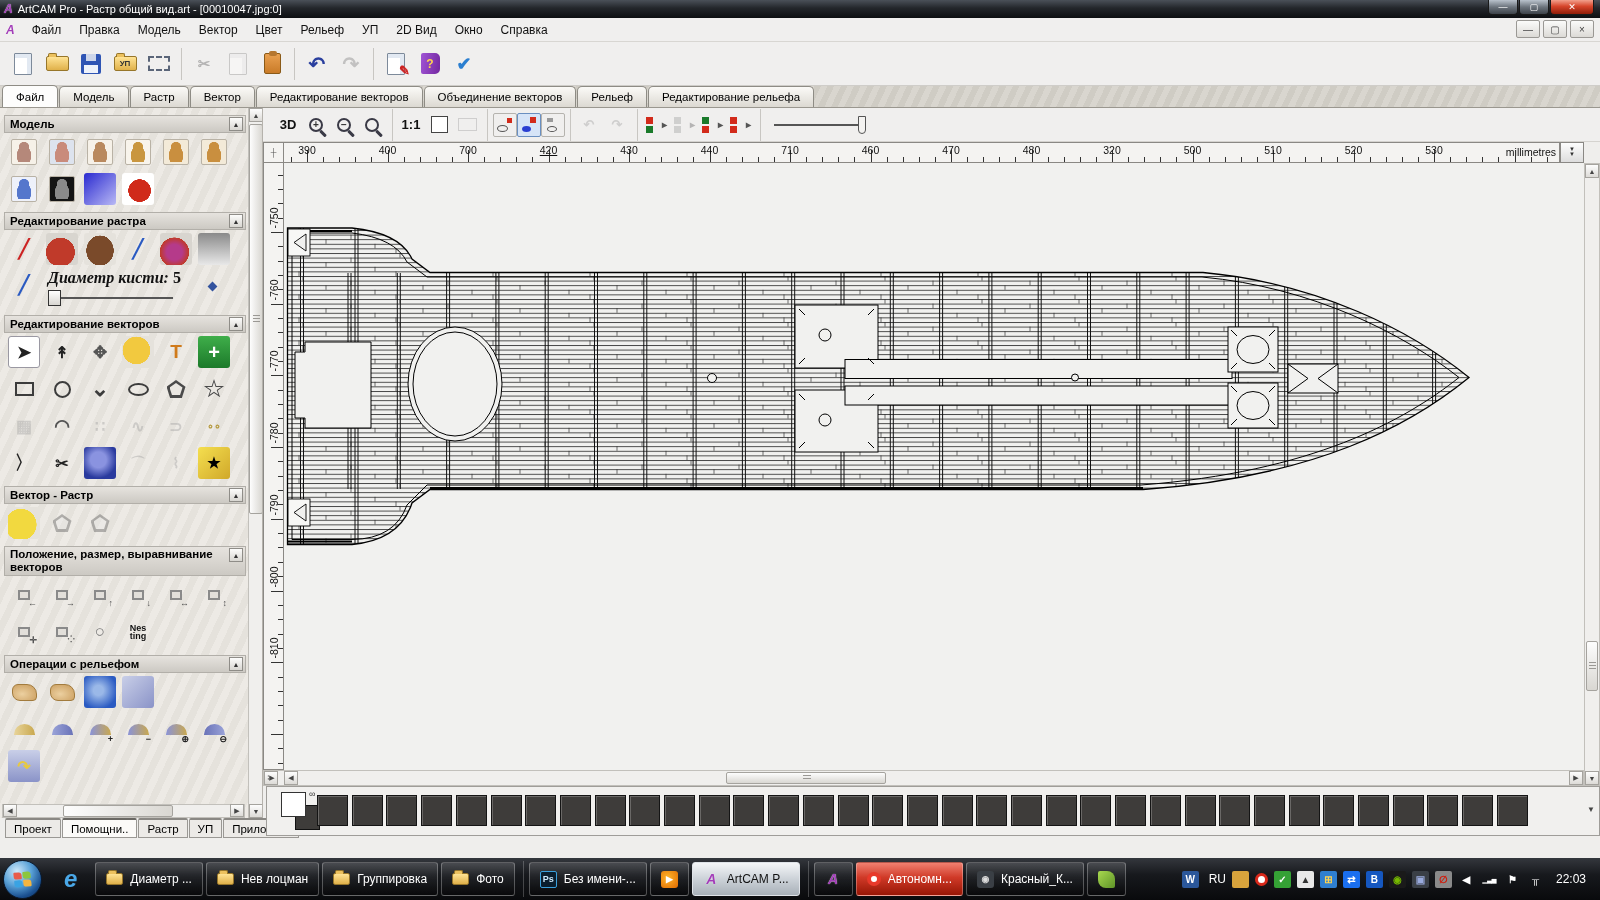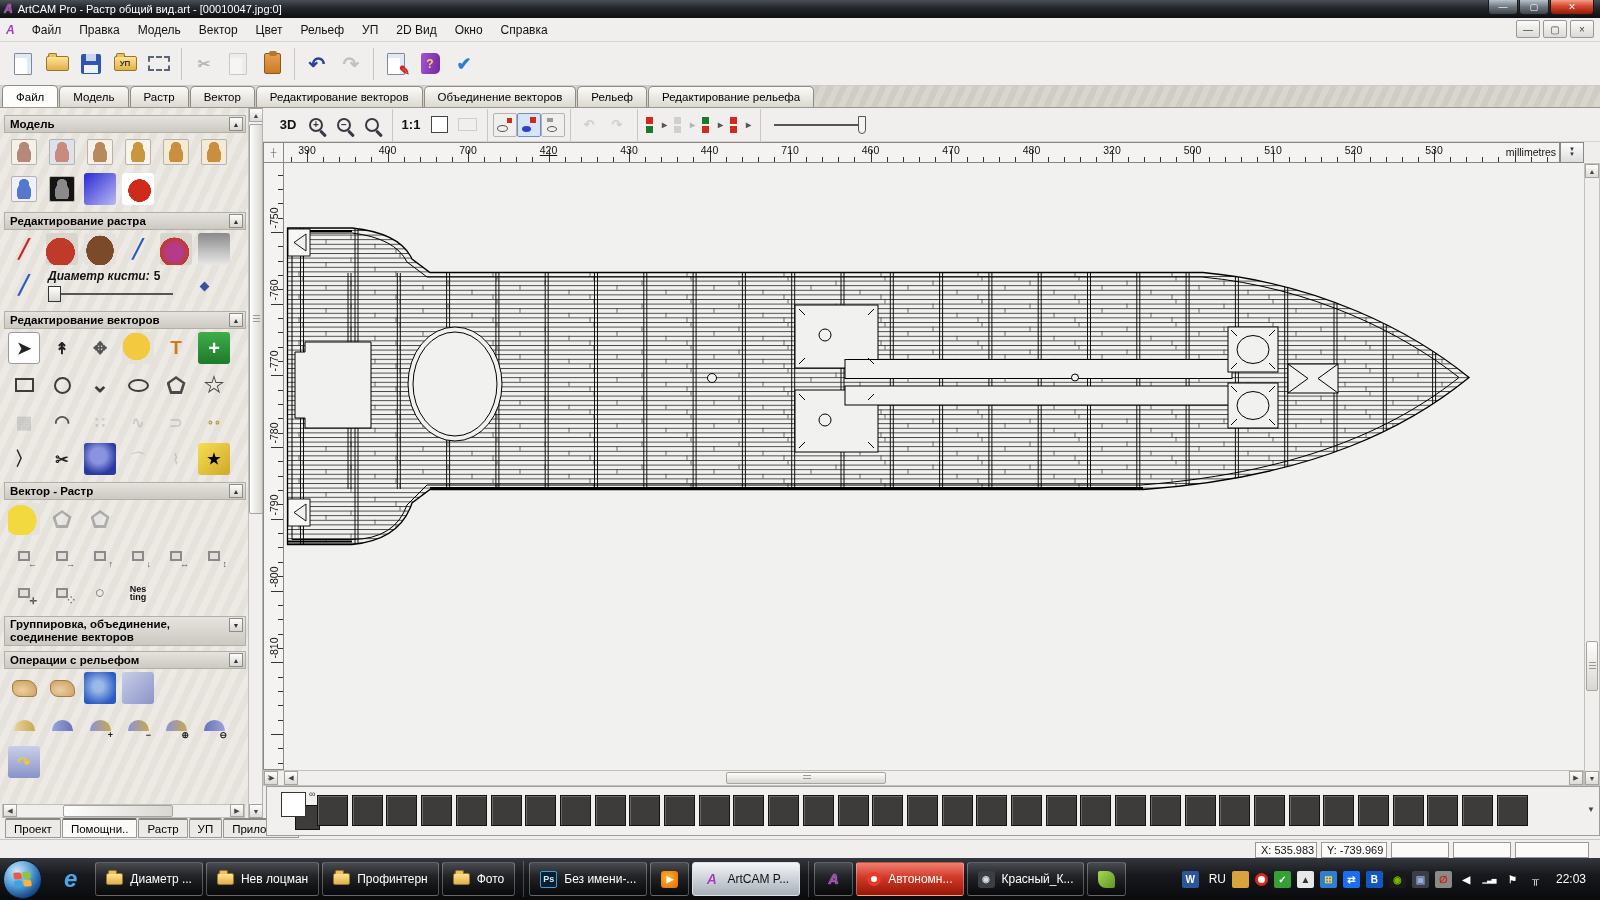--- a/index.html
+++ b/index.html
@@ -100,21 +100,21 @@
   .shead{display:flex;align-items:center;background:linear-gradient(#e6e3de,#ccc9c3);
     border:1px solid #b2afa9;min-height:18px;padding:1px 2px 1px 5px;margin-top:5px;}
   .shead span{flex:1;font-size:11.5px;font-weight:bold;color:#000;line-height:13px;}
   .collapse{width:14px;height:14px;border:1px solid #8f8d88;background:linear-gradient(#fcfcfb,#d8d6d1);
     font-size:7px;color:#333;display:flex;align-items:center;justify-content:center;margin-left:3px;align-self:flex-start;}
   .srow{display:flex;align-items:center;padding:3px 0 2px 4px;}
   .srow .ti{width:32px;height:32px;margin-right:6px;}
   .srow .ti.sel{background:#fff;border:1px solid #9a98a2;}
   #brushrow{display:flex;padding:2px 0 4px 4px;}
   #brushcol{margin-left:8px;}
-  #brushlabel{font-size:12px;font-weight:bold;font-style:italic;color:#111;}
+  #brushlabel{font-size:16px;font-weight:bold;font-style:italic;color:#111;font-family:Liberation Serif, serif;}
   #brushval{font-style:normal;margin-left:4px;}
   #brushslider{position:relative;width:125px;height:16px;margin-top:3px;}
   #brushslider .track{position:absolute;left:0;top:7px;width:125px;height:2px;background:#555;}
   #brushslider .hndl{position:absolute;left:0;top:0;width:13px;height:16px;background:linear-gradient(#fff,#d8d6d1);
     border:1px solid #333;}
   #brushdot{width:7px;height:7px;background:#33539e;transform:rotate(45deg);margin:14px 0 0 28px;}
   
   .sbv{position:absolute;right:0;top:0;width:14px;height:100%;background:#f0efed;border-left:1px solid #c2c0bb;}
   .sbtn{position:absolute;left:0;width:14px;height:14px;background:linear-gradient(#fdfdfd,#dddbd7);
     border:1px solid #a5a39e;font-size:7px;color:#444;display:flex;align-items:center;justify-content:center;}
@@ -437,20 +437,24 @@
         </div>
         <div class="srow">
           <div class="ti" style="height: 32px; width: 32px; background: radial-gradient(circle at 40% 55%, rgb(242, 217, 63) 60%, rgb(229, 226, 220) 61%);"></div>
           <div class="ti dis" style="height: 32px; width: 32px;">
             <span class="pent"></span>
           </div>
           <div class="ti dis" style="height: 32px; width: 32px;">
             <span class="pent"></span>
           </div>
         </div>
+        <div class="shead">
+          <span>Положение, размер, выравнивание векторов</span>
+          <div class="collapse">▲</div>
+        </div>
         <div class="srow">
           <div class="ti al" style="height: 32px; width: 32px;">
             <span class="sq"></span>
             <b style="right: 3px; bottom: 3px;">←</b>
           </div>
           <div class="ti al" style="height: 32px; width: 32px;">
             <span class="sq"></span>
             <b style="right: 3px; bottom: 3px;">→</b>
           </div>
           <div class="ti al" style="height: 32px; width: 32px;">
@@ -476,24 +480,20 @@
             <b style="right: 3px; bottom: 3px;">✛</b>
           </div>
           <div class="ti al" style="height: 32px; width: 32px;">
             <span class="sq"></span>
             <b style="right: 3px; bottom: 3px;">⁘</b>
           </div>
           <div class="ti" style="height: 32px; width: 32px; color: rgb(119, 119, 119); font-size: 17px;">○</div>
           <div class="ti" style="height: 32px; width: 32px;">
             <span class="nes">Nes<br>ting</span>
           </div>
-        </div>
-        <div class="shead">
-          <span>Группировка, объединение, соединение векторов</span>
-          <div class="collapse">▼</div>
         </div>
         <div class="shead">
           <span>Операции с рельефом</span>
           <div class="collapse">▲</div>
         </div>
         <div class="srow">
           <div class="ti" style="height: 32px; width: 32px;">
             <span class="hand"></span>
           </div>
           <div class="ti" style="height: 32px; width: 32px;">
@@ -940,27 +940,20 @@
         <div class="swatch" style="left: 1056.3px; background: rgb(62, 60, 58);"></div>
         <div class="swatch" style="left: 1091px; background: rgb(62, 60, 58);"></div>
         <div class="swatch" style="left: 1125.7px; background: rgb(62, 60, 58);"></div>
         <div class="swatch" style="left: 1160.4px; background: rgb(62, 60, 58);"></div>
         <div class="swatch" style="left: 1195.1px; background: rgb(62, 60, 58);"></div>
         <div class="swatch" style="left: 1229.8px; background: rgb(62, 60, 58);"></div>
       </div>
     <div id="pal-more">▼</div>
   </div>
 
-  <div id="statusbar">
-      <div class="stbox" style="left: 1255px; width: 62px;">X: 535.983</div>
-      <div class="stbox" style="left: 1321px; width: 66px;">Y: -739.969</div>
-      <div class="stbox" style="left: 1391px; width: 58px;"></div>
-      <div class="stbox" style="left: 1453px; width: 58px;"></div>
-      <div class="stbox" style="left: 1515px; width: 74px;"></div>
-    </div>
 
   <div id="taskbar">
     <div id="orb">
       <span class="flag">
         <i style="background:#e85b4b"></i>
           <i style="background:#8cc63e"></i>
           <i style="background:#3aa3e3"></i>
           <i style="background:#f5b53f"></i>
       </span>
     </div>
@@ -981,21 +974,21 @@
             </span>
           </span>
           <span class="lbl">Нев лоцман</span>
         </div>
         <div class="tkbtn">
           <span class="mini">
             <span class="fold" style="width:17px;height:12px">
               <i class="ftab"></i>
             </span>
           </span>
-          <span class="lbl">Профинтерн</span>
+          <span class="lbl">Группировка</span>
         </div>
         <div class="tkbtn">
           <span class="mini">
             <span class="fold" style="width:17px;height:12px">
               <i class="ftab"></i>
             </span>
           </span>
           <span class="lbl">Фото</span>
         </div>
         <div class="tksep"></div>

